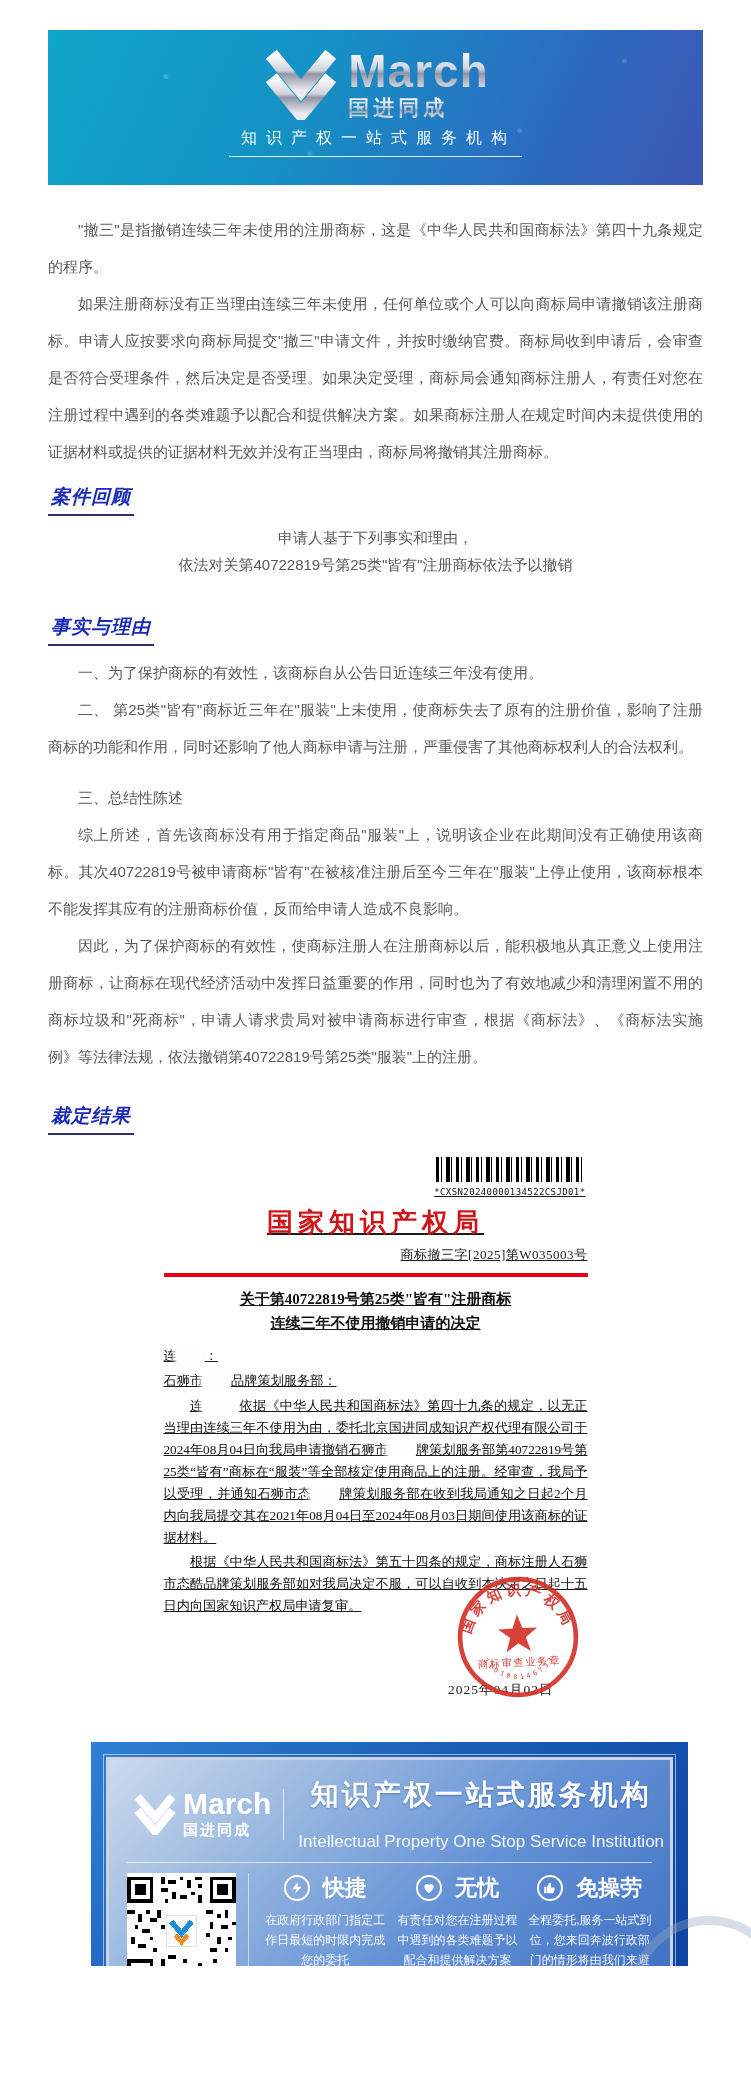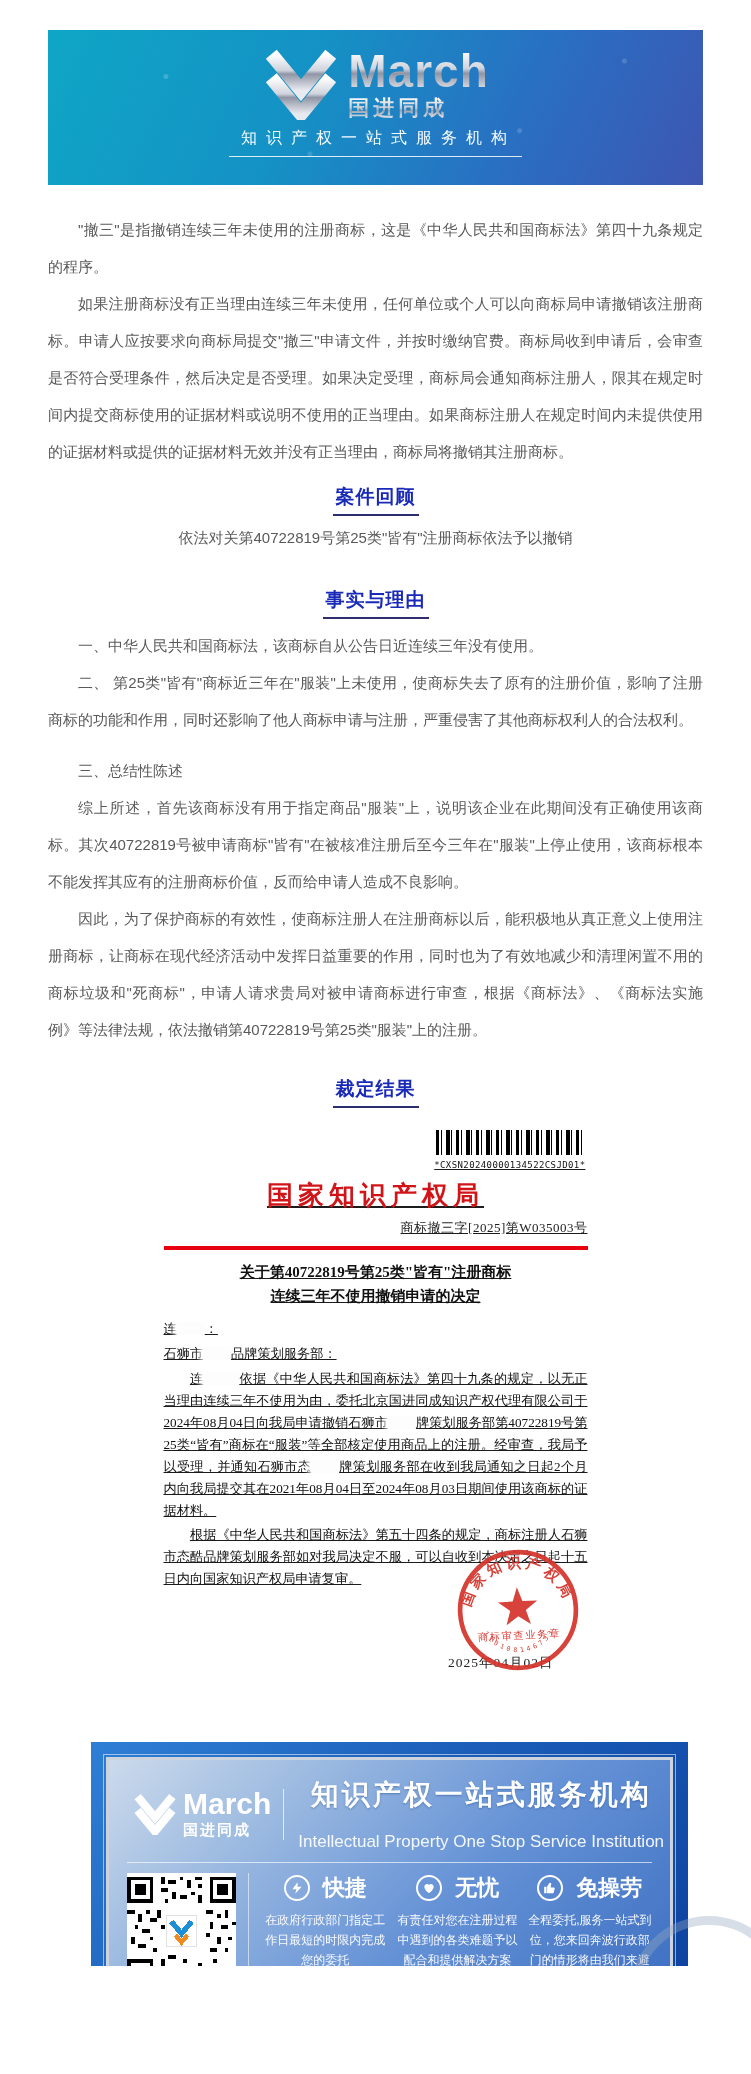--- a/index.html
+++ b/index.html
@@ -38,21 +38,21 @@
   .hero-tagline {
     display:inline-block; font-size:16px; letter-spacing:9px; color:#f4fbff;
     border-bottom:1px solid rgba(255,255,255,.85); padding:0 6px 7px 12px;
   }
 
   
   .article { position:absolute; left:0; top:185px; width:751px; padding:26px 48px 0 48px; }
   .gray-p {
     font-size:15px; line-height:37px; color:#595959; text-align:justify; text-indent:2em;
   }
-  .h2wrap { text-align:center; margin:14px 0 8px 0; }
+  .h2wrap { text-align:left; margin:14px 0 8px 0;font-style:italic; }
   .h2 {
     display:inline-block; font-size:19px; font-weight:bold; color:#1a2ab8;
     border-bottom:2px solid #2e2e6e; padding:0 3px 4px 3px; letter-spacing:1px;
   }
   .center-line { font-size:15px; line-height:27px; color:#595959; text-align:center; } .sp14 { height:14px; } .sp22 { height:22px; }
 
   
   .doc {
     width:424px; margin:22px auto 0 auto; position:relative;
     font-family:"Liberation Serif","DejaVu Serif",serif; color:#1c1c1c;text-decoration:underline;
@@ -163,32 +163,33 @@
         <div class="march-cn">国进同成</div>
       </div>
     </div>
     <div class="hero-tagline-wrap">
       <span class="hero-tagline">知识产权一站式服务机构</span>
     </div>
   </header>
 
   <main class="article">
     <p class="gray-p">"撤三"是指撤销连续三年未使用的注册商标，这是《中华人民共和国商标法》第四十九条规定的程序。</p>
-    <p class="gray-p">如果注册商标没有正当理由连续三年未使用，任何单位或个人可以向商标局申请撤销该注册商标。申请人应按要求向商标局提交"撤三"申请文件，并按时缴纳官费。商标局收到申请后，会审查是否符合受理条件，然后决定是否受理。如果决定受理，商标局会通知商标注册人，限其在规定时间内提交商标使用的证据材料或说明不使用的正当理由。如果商标注册人在规定时间内未提供使用的证据材料或提供的证据材料无效并没有正当理由，商标局将撤销其注册商标。</p>
+    <p class="gray-p">如果注册商标没有正当理由连续三年未使用，任何单位或个人可以向商标局申请撤销该注册商标。申请人应按要求向商标局提交"撤三"申请文件，并按时缴纳官费。商标局收到申请后，会审查是否符合受理条件，然后决定是否受理。如果决定受理，商标局会通知商标注册人，有责任对您在注册过程中遇到的各类难题予以配合和提供解决方案。如果商标注册人在规定时间内未提供使用的证据材料或提供的证据材料无效并没有正当理由，商标局将撤销其注册商标。</p>
 
     <div class="h2wrap">
       <span class="h2">案件回顾</span>
     </div>
+    <p class="center-line">申请人基于下列事实和理由，</p>
     <p class="center-line">依法对关第40722819号第25类"皆有"注册商标依法予以撤销</p>
 
     <div class="sp22"></div>
     <div class="h2wrap">
       <span class="h2">事实与理由</span>
     </div>
-    <p class="gray-p">一、中华人民共和国商标法，该商标自从公告日近连续三年没有使用。</p>
+    <p class="gray-p">一、为了保护商标的有效性，该商标自从公告日近连续三年没有使用。</p>
     <p class="gray-p">二、 第25类"皆有"商标近三年在"服装"上未使用，使商标失去了原有的注册价值，影响了注册商标的功能和作用，同时还影响了他人商标申请与注册，严重侵害了其他商标权利人的合法权利。</p>
     <div class="sp14"></div>
     <p class="gray-p">三、总结性陈述</p>
     <p class="gray-p">综上所述，首先该商标没有用于指定商品"服装"上，说明该企业在此期间没有正确使用该商标。其次40722819号被申请商标"皆有"在被核准注册后至今三年在"服装"上停止使用，该商标根本不能发挥其应有的注册商标价值，反而给申请人造成不良影响。</p>
     <p class="gray-p">因此，为了保护商标的有效性，使商标注册人在注册商标以后，能积极地从真正意义上使用注册商标，让商标在现代经济活动中发挥日益重要的作用，同时也为了有效地减少和清理闲置不用的商标垃圾和"死商标"，申请人请求贵局对被申请商标进行审查，根据《商标法》、《商标法实施例》等法律法规，依法撤销第40722819号第25类"服装"上的注册。</p>
 
     <div class="sp14"></div>
     <div class="h2wrap">
       <span class="h2">裁定结果</span>
     </div>

